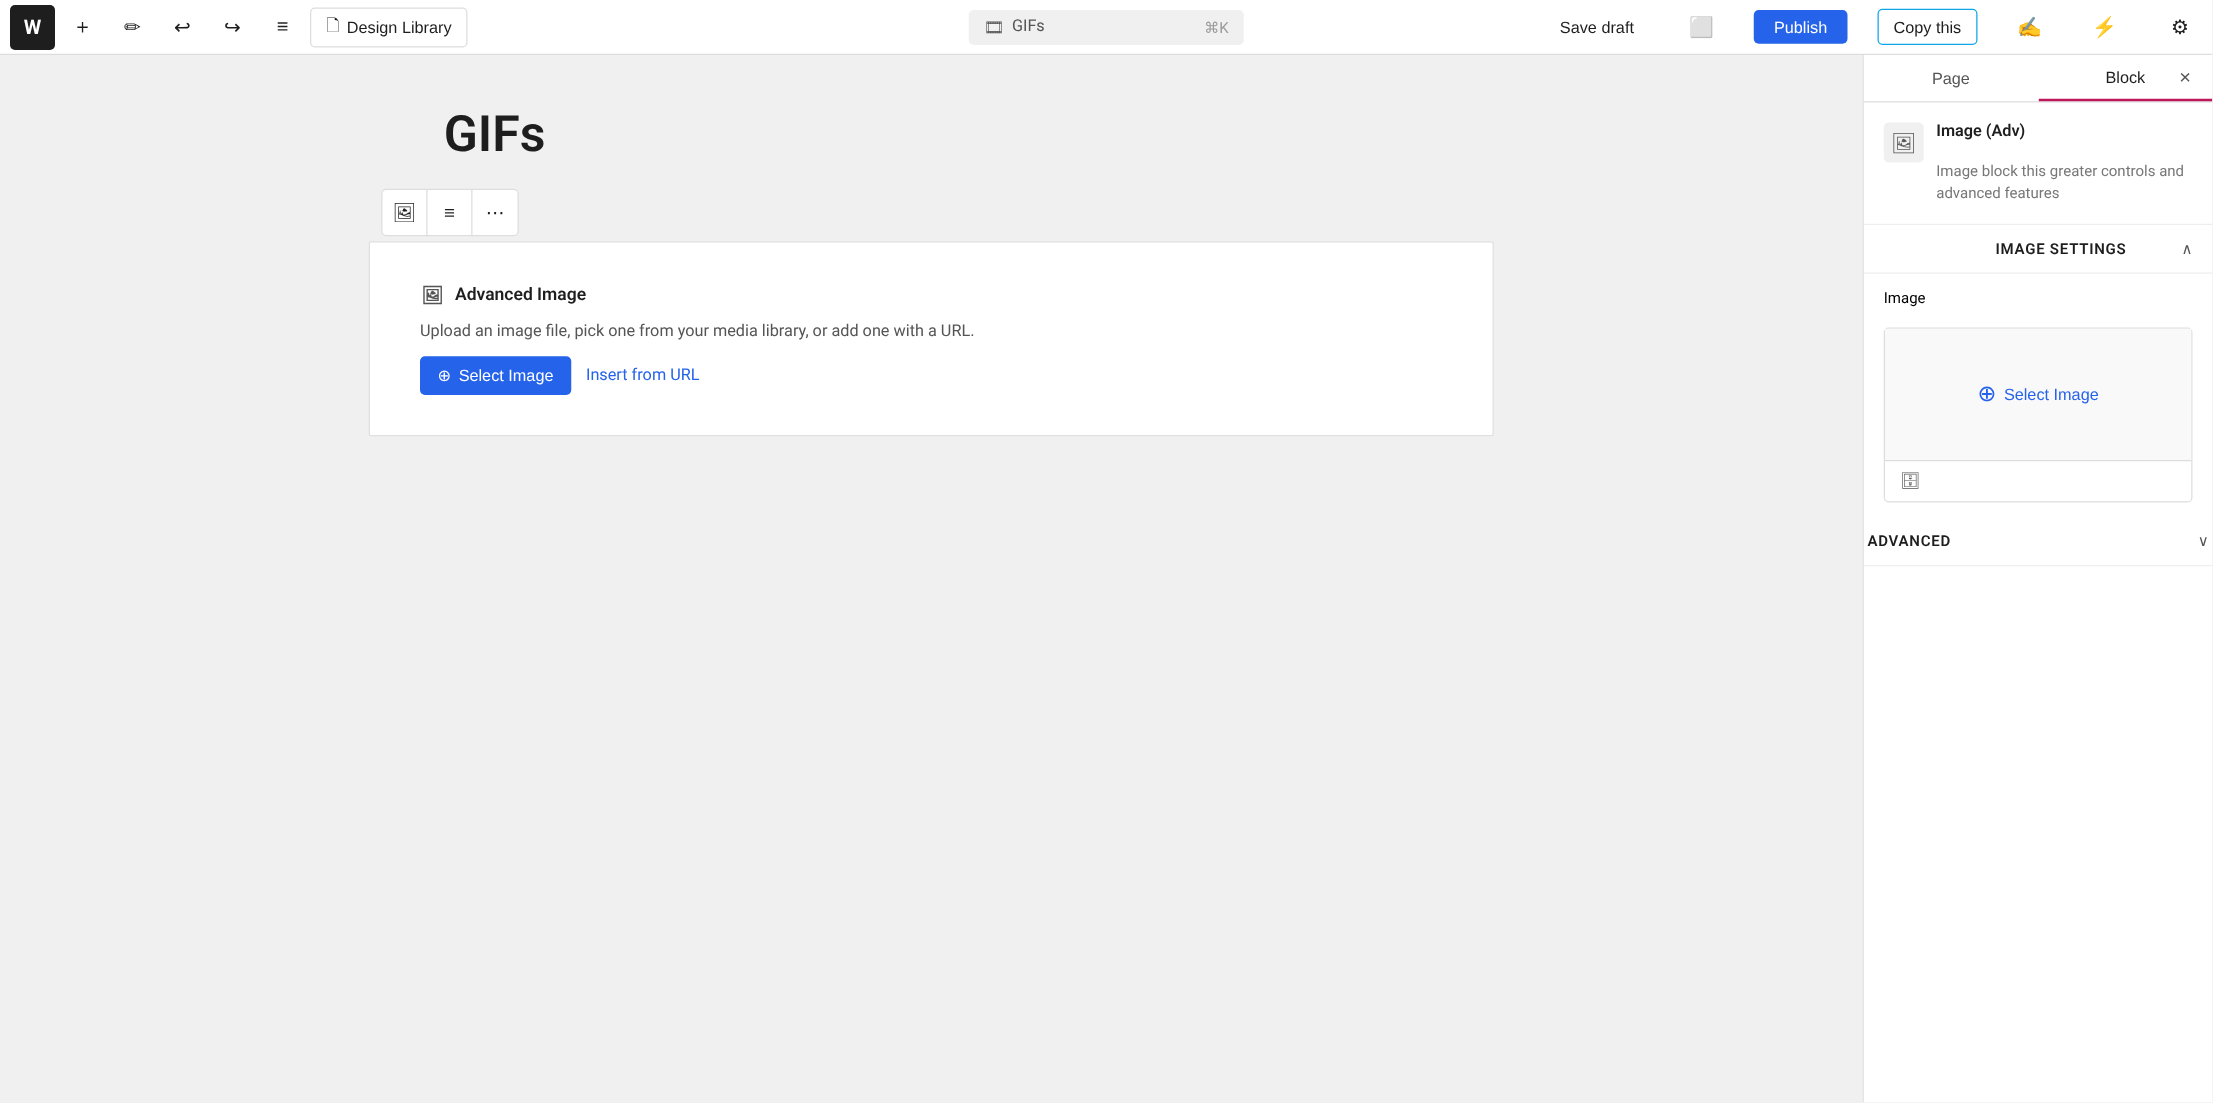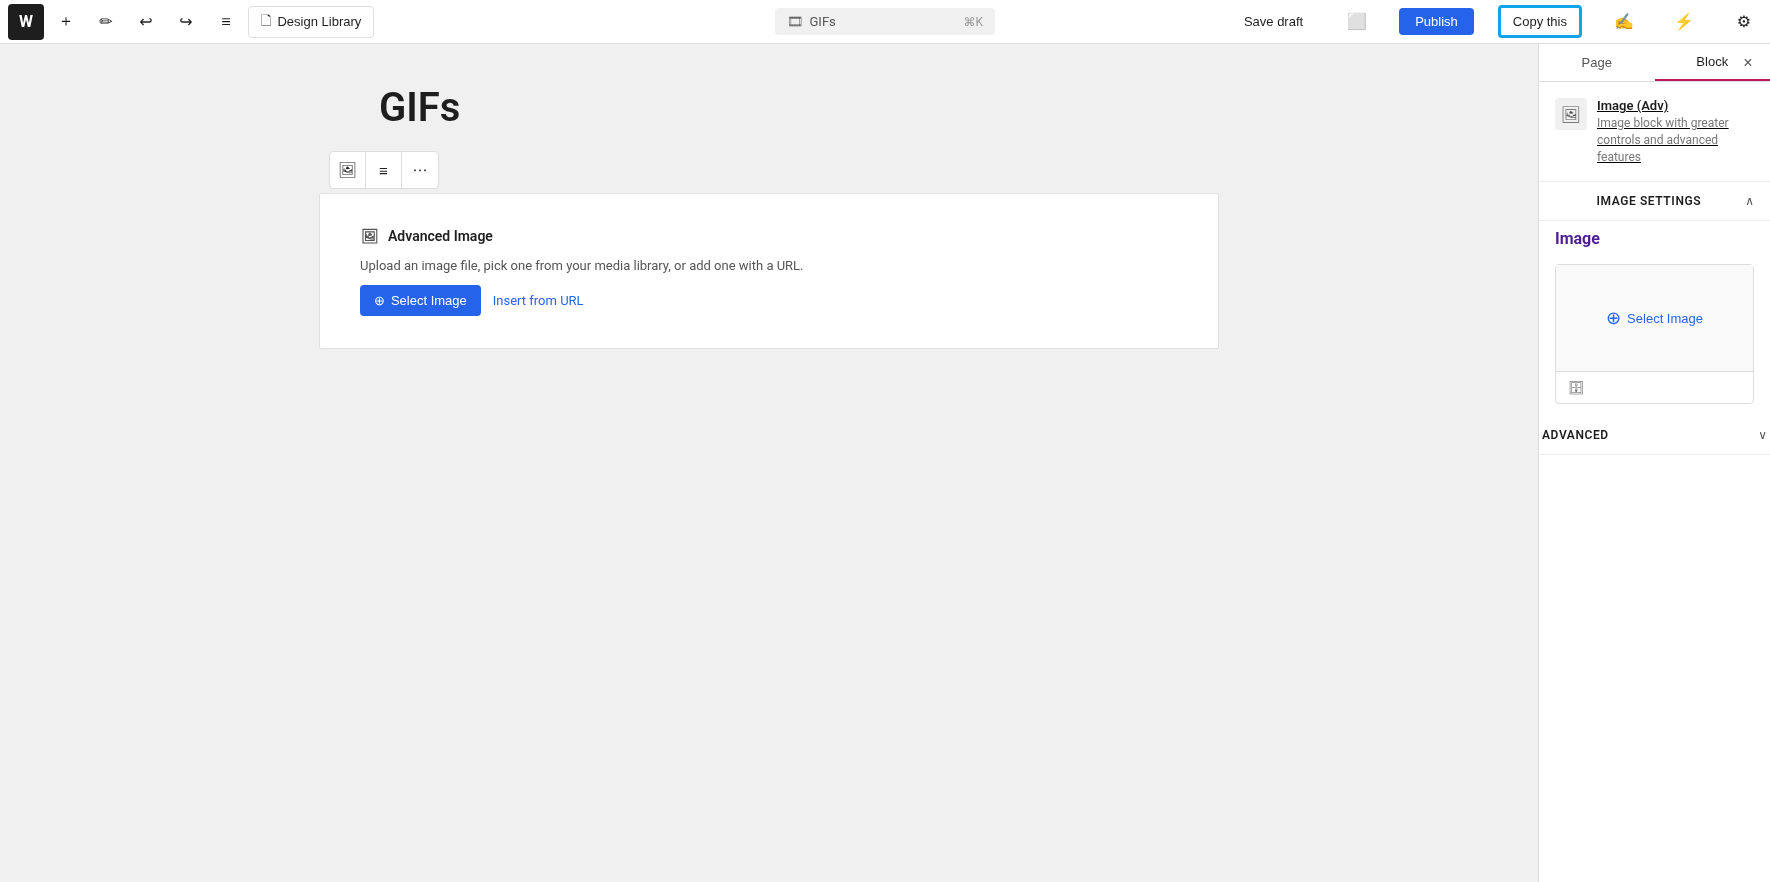--- a/index.html
+++ b/index.html
@@ -75,21 +75,21 @@
       color: #ffffff;
       border: none;
       border-radius: 4px;
       cursor: pointer;
       font-size: 13px;
       font-weight: 500;
     }
 
     .copy-this-btn {
       padding: 6px 12px;
-      border: 3px solid #0ea5e9;
+      border: 1px solid #0ea5e9;
       background: #fff;
       border-radius: 4px;
       cursor: pointer;
       font-size: 13px;
       color: #1e1e1e;
     }
 
     .icon-btn {
       width: 36px; height: 36px;
       border: none; background: transparent;
@@ -210,21 +210,21 @@
 
     .insert-url-link {
       font-size: 13px;
       color: #2563eb;
       cursor: pointer;
       text-decoration: none;
     }
 
     
     .right-sidebar {
-      width: 232px;
+      width: 280px;
       background: #fff;
       border-left: 1px solid #ddd;
       display: flex;
       flex-direction: column;
       flex-shrink: 0;
     }
 
     .sidebar-tabs {
       display: flex;
       border-bottom: 1px solid #ddd;
@@ -268,21 +268,21 @@
     }
     .block-info-icon {
       width: 32px; height: 32px;
       background: #f0f0f1;
       border-radius: 4px;
       display: flex; align-items: center; justify-content: center;
       font-size: 16px;
       color: #555;
       flex-shrink: 0;
     }
-    .block-info-text { display: flex; flex-direction: column; gap: 2px; text-decoration: underline; }
+    .block-info-text { display: flex; flex-direction: column; gap: 16px; }
     .block-info-title { font-size: 13px; font-weight: 600; color: #1e1e1e; }
     .block-info-desc { font-size: 12px; color: #777; line-height: 1.4; }
 
     
     .settings-section {
       padding: 0;
     }
     .settings-section-header {
       display: flex;
       align-items: center;
@@ -447,32 +447,32 @@
     <div class="sidebar-tabs">
       <button class="sidebar-tab">Page</button>
       <button class="sidebar-tab active">Block</button>
       <button class="sidebar-close-btn">×</button>
     </div>
 
     <div class="block-info">
       <div class="block-info-icon">🖼</div>
       <div class="block-info-text">
         <span class="block-info-title">Image (Adv)</span>
-        <span class="block-info-desc">Image block with greater controls and advanced features</span>
+        <span class="block-info-desc">Image block this greater controls and advanced features</span>
       </div>
     </div>
 
     <div class="settings-section">
       <div class="settings-section-header">
         <span class="settings-section-title">Image settings</span>
         <span class="chevron-icon">∧</span>
       </div>
 
       <div style="padding: 8px 16px 4px 16px;">
-        <span style="font-size:16px; color:#4c1d95; font-weight:700;">Image</span>
+        <span style="font-size:12px; color:#000000; font-weight:400;">Image</span>
       </div>
 
       <div class="image-preview-area">
         <div class="image-preview-box">
           <button class="sidebar-select-image-btn">
             <span style="font-size:18px; color:#2563eb;">⊕</span>
             <span style="color:#2563eb;">Select Image</span>
           </button>
         </div>
         <div class="image-preview-footer">

